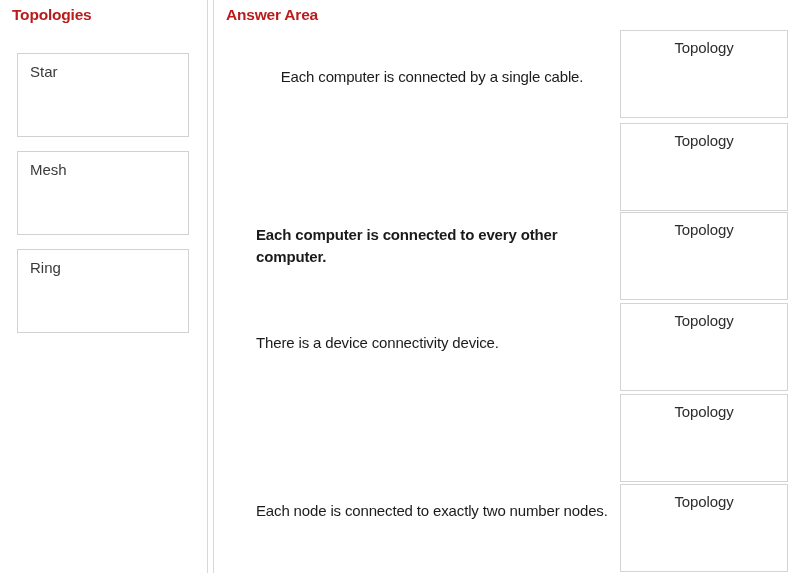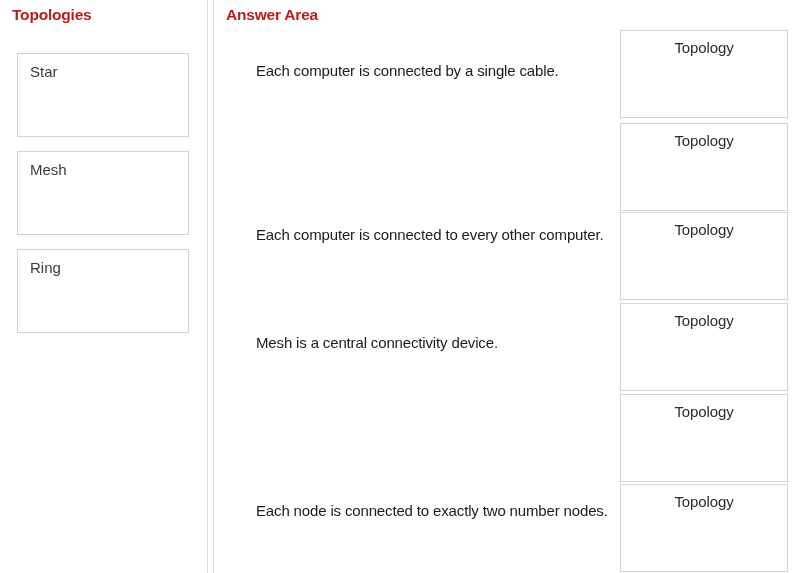--- a/index.html
+++ b/index.html
@@ -83,23 +83,23 @@
 
   .statement {
     position: absolute;
     left: 42px;
     width: 352px;
     font-size: 15px;
     line-height: 22px;
     color: #1b1b1b;
     letter-spacing: -0.15px;
   }
-  .st-0 { top: 60px; }
+  .st-0 { top: 66px; text-align: center; }
   .st-1 { top: 152px; }
-  .st-2 { top: 224px; }
+  .st-2 { top: 224px; font-weight: bold; }
   .st-3 { top: 332px; }
   .st-4 { top: 400px; }
   .st-5 { top: 500px; }
 
   .answer-select {
     position: absolute;
     left: 406px;
     width: 168px;
     height: 88px;
     border: 1px solid #d4d4d4;
@@ -146,21 +146,21 @@
 
 <div class="divider d-a"></div>
 <div class="divider d-b"></div>
 
 <div class="answer-panel">
 
   <div class="panel-title answer-title">Answer Area</div>
 
   <div class="statement st-0">Each computer is connected by a single cable.</div>
   <div class="statement st-2">Each computer is connected to every other computer.</div>
-  <div class="statement st-3">Mesh is a central connectivity device.</div>
+  <div class="statement st-3">There is a device connectivity device.</div>
   <div class="statement st-5">Each node is connected to exactly two number nodes.</div>
 
   <div class="answer-select as-0">
     <span class="as-label">Topology</span>
   </div>
   <div class="answer-select as-1">
     <span class="as-label">Topology</span>
   </div>
   <div class="answer-select as-2">
     <span class="as-label">Topology</span>

